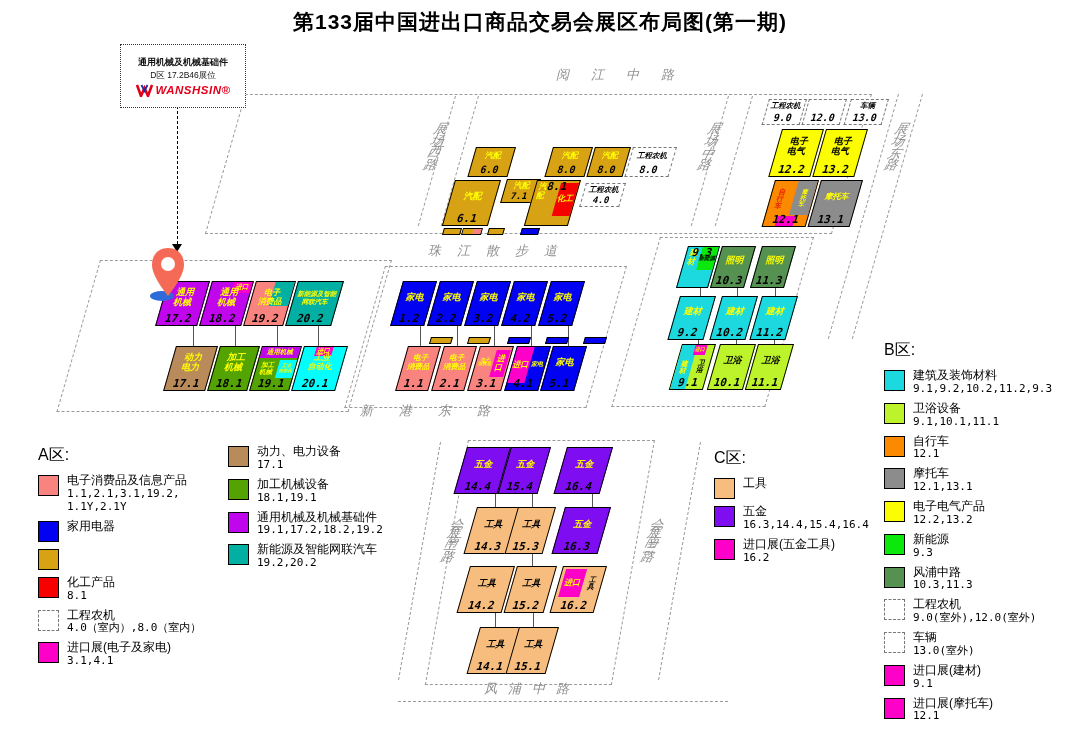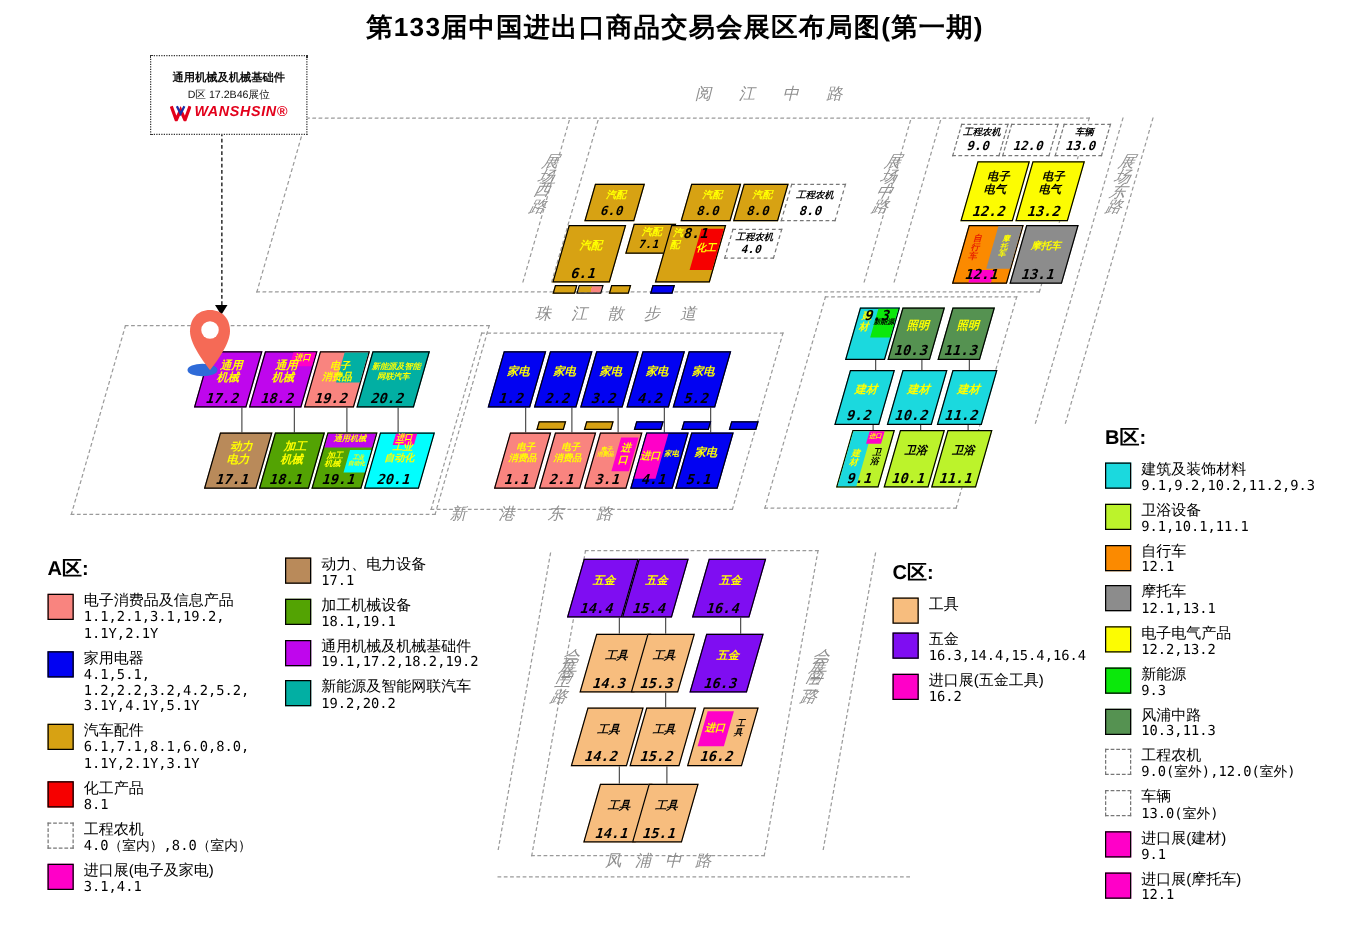--- a/index.html
+++ b/index.html
@@ -33,21 +33,21 @@
          font-size:4px;color:#ff0;text-align:center;line-height:5px;}
   .outline{position:absolute;border:1.5px dashed #9a9a9a;transform-origin:0 0;z-index:1;}
   .slant{position:absolute;width:0;border-left:1.5px dashed #9a9a9a;transform-origin:0 0;z-index:1;}
   .hdash{position:absolute;height:0;border-top:1.5px dashed #9a9a9a;z-index:1;}
   .conn{position:absolute;width:0;border-left:1px solid #555;z-index:1;}
   .road-h{position:absolute;font-style:italic;color:#8f8f8f;font-size:13px;white-space:nowrap;z-index:1;}
   .road-v{position:absolute;font-style:italic;color:#8f8f8f;font-size:13px;writing-mode:vertical-lr;
           text-orientation:upright;transform:skewX(-16deg);transform-origin:0 0;z-index:1;}
   
   .legend{position:absolute;z-index:5;}
-  .leg-title{font-size:16px;font-weight:bold;color:#000;margin:0 0 8px 0;}
+  .leg-title{font-size:16px;font-weight:normal;color:#000;margin:0 0 8px 0;}
   .leg-item{display:flex;align-items:flex-start;margin-bottom:6px;}
   .sw{flex:none;width:19px;height:19px;border:1px solid #000;margin-right:8px;margin-top:1px;}
   .sw.sw-dashed{border:1.5px dashed #777;background:#fff;}
   .leg-name{font-size:12px;color:#000;line-height:1.15;}
   .leg-nums{font-size:11px;color:#000;line-height:1.18;white-space:pre-line;
             font-family:"DejaVu Sans Mono","Liberation Mono",monospace;}
 </style>
 </head>
 <body>
 
@@ -384,32 +384,24 @@
           <div>
             <div class="leg-name">电子消费品及信息产品</div>
             <div class="leg-nums">1.1,2.1,3.1,19.2,
 1.1Y,2.1Y</div>
           </div>
         </div>
         <div class="leg-item">
           <span class="sw" style="background: rgb(2, 2, 242);"></span>
           <div>
             <div class="leg-name">家用电器</div>
-            <div class="leg-nums">4.1,5.1,
-1.2,2.2,3.2,4.2,5.2,
-3.1Y,4.1Y,5.1Y</div>
           </div>
         </div>
         <div class="leg-item">
           <span class="sw" style="background: rgb(215, 162, 19);"></span>
-          <div>
-            <div class="leg-name">汽车配件</div>
-            <div class="leg-nums">6.1,7.1,8.1,6.0,8.0,
-1.1Y,2.1Y,3.1Y</div>
-          </div>
         </div>
         <div class="leg-item">
           <span class="sw" style="background: rgb(246, 0, 0);"></span>
           <div>
             <div class="leg-name">化工产品</div>
             <div class="leg-nums">8.1</div>
           </div>
         </div>
         <div class="leg-item">
           <span class="sw sw-dashed"></span>

